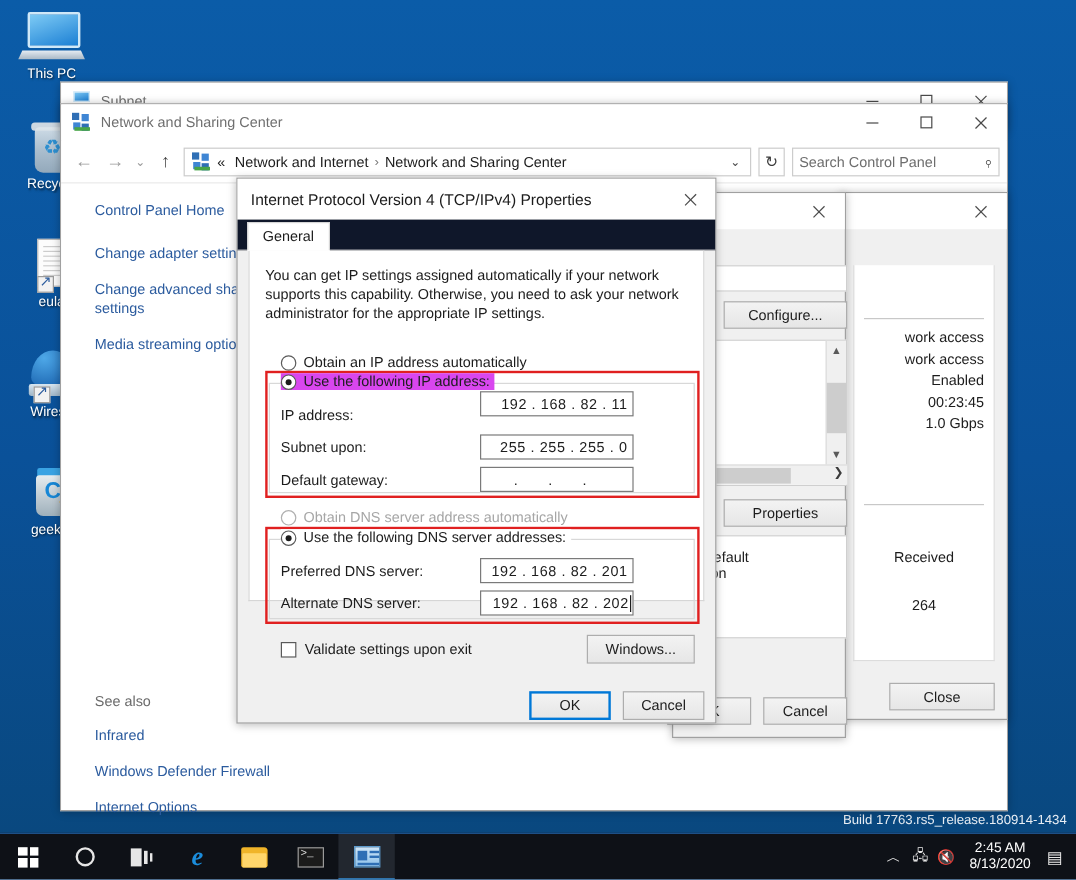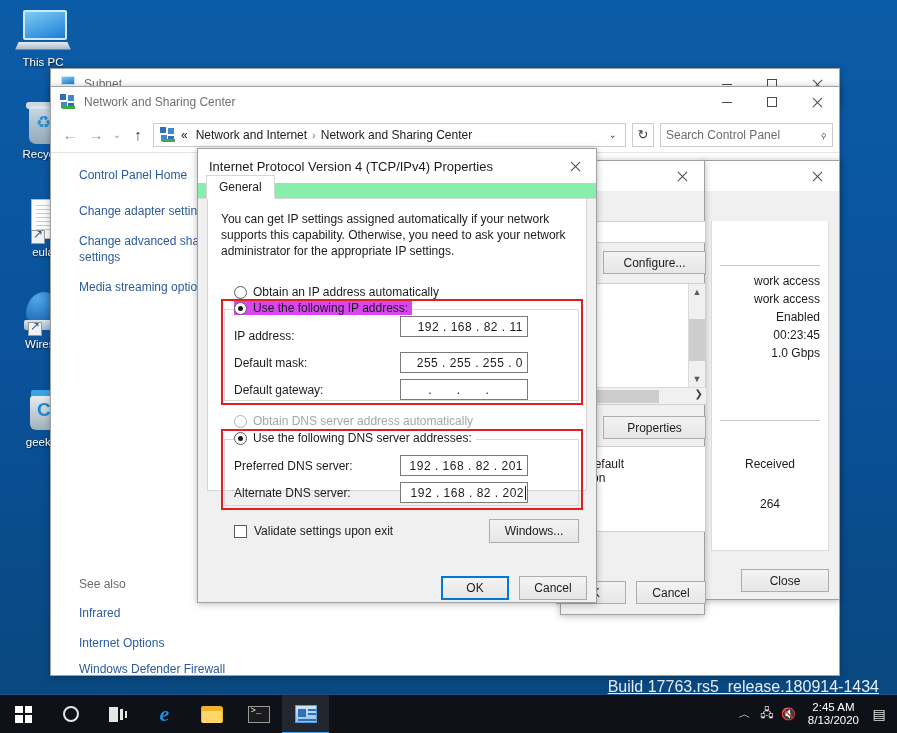--- a/index.html
+++ b/index.html
@@ -76,22 +76,22 @@
      clip-path: polygon(50% 0,61% 35%,100% 35%,68% 57%,79% 100%,50% 72%,21% 100%,32% 57%,0 35%,39% 35%); }
 
   
   #eval-text {
     position: absolute; right: 0; top: 205px; width: 200px;
     color: #ffffff; font-size: 12.5px; line-height: 16.5px;
     overflow: hidden; white-space: nowrap;
   }
   #eval-text p { margin: 0 0 15px 0; }
   #build-text {
-    position: absolute; right: 18px; top: 678px;
-    color: #e8eef4; font-size: 16px; text-decoration: underline;
+    position: absolute; right: 8px; top: 678px;
+    color: #e8eef4; font-size: 11px;
   }
 
   
   .win {
     position: absolute; background: #ffffff;
     border: 1px solid #a0a0a0;
     box-shadow: 0 1px 7px rgba(0,0,0,.28);
   }
   .titlebar { height: 30px; display: flex; align-items: center; background: #ffffff; }
   .titlebar .ticon { width: 16px; height: 16px; margin: 0 8px 0 9px; flex: none; position: relative; }
@@ -165,22 +165,22 @@
   }
   .btn.default { border: 2px solid #0078d7; }
   .scrollbar { position:absolute; width:17px; background:#f0f0f0; border-left:1px solid #dcdcdc; }
   .scroll-arrow { height:17px; text-align:center; font-size:9px; color:#5a5a5a; line-height:17px; }
   .scroll-thumb { background:#cdcdcd; }
 
   
   #tcp-dlg { left: 197px; top: 148px; width: 400px; height: 455px; background: #f0f0f0; }
   #tcp-title { height: 34px; display:flex; align-items:center; padding-left: 11px; background:#fff; }
   #tcp-title .t { font-size: 13px; color: #1b1b1b; flex:1; }
-  #tcp-tabstrip { height: 16px; padding-left: 8px; display:flex; align-items:flex-end;
-                  border-bottom: 1px solid #d6d6d6; background:#86efac; }
+  #tcp-tabstrip { height: 26px; padding-left: 8px; display:flex; align-items:flex-end;
+                  border-bottom: 1px solid #d6d6d6; background:#0f172a; }
   .tab { background:#fff; border:1px solid #d6d6d6; border-bottom: 1px solid #fff;
          font-size: 12px; color:#1c1c1c; padding: 4px 12px 4px; position: relative; top: 1px; }
   #tcp-page { background: #fff; margin: 0 9px; height: 292px; border:1px solid #d6d6d6; border-top:none;
               position: relative; padding: 12px 13px 0; }
   .desc { font-size: 12px; color: #1c1c1c; line-height: 16px; }
   .radio-row { display:flex; align-items:center; font-size: 12px; color:#1c1c1c; }
   .radio { width:13px; height:13px; border-radius:50%; border:1px solid #5a5a5a; background:#fff;
            margin-right: 6px; flex:none; position:relative; }
   .radio.on:after { content:""; position:absolute; left:3px; top:3px; width:5px; height:5px;
                     border-radius:50%; background:#1c1c1c; }
@@ -386,22 +386,22 @@
       <div class="side-link">Control Panel Home</div>
       <div style="height:6px"></div>
       <div class="side-link">Change adapter setting</div>
       <div class="side-link" style="margin-bottom:0">Change advanced shari</div>
       <div class="side-link">settings</div>
       <div class="side-link">Media streaming optio</div>
 
       <div style="height:268px"></div>
       <div class="side-head">See also</div>
       <div class="side-link" style="">Infrared</div>
+      <div class="side-link">Windows Defender Firewall</div>
       <div class="side-link" style="margin-bottom:10px">Internet Options</div>
-      <div class="side-link">Windows Defender Firewall</div>
     </div>
     <div id="cp-main"></div>
   </div>
 </div>
 
 <div class="win" id="status-dlg">
   <div class="titlebar" style="background:#fff;">
     <span class="ttext"></span>
     <span class="wbtns">
       <span class="wbtn">
@@ -492,21 +492,21 @@
     <div class="redbox" style="left:13px; top:100px; width:362px; height:106px;"></div>
 
     <div class="radio-row" style="position:absolute; left:26px; top:102px; background:#d946ef; padding-right:4px;">
       <span class="radio on"></span>
       <span>Use the following IP address:</span>
     </div>
 
     <div class="fld-label" style="left:26px; top:130px;">IP address:</div>
     <div class="ipbox" style="left:192px; top:117px; width:128px;">192 . 168 . 82 . 11</div>
 
-    <div class="fld-label" style="left:26px; top:157px;">Default mask:</div>
+    <div class="fld-label" style="left:26px; top:157px;">Subnet upon:</div>
     <div class="ipbox" style="left:192px; top:153px; width:128px;">255 . 255 . 255 .  0</div>
 
     <div class="fld-label" style="left:26px; top:184px;">Default gateway:</div>
     <div class="ipbox" style="left:192px; top:180px; width:128px; justify-content:center; letter-spacing:11px; padding-right:0;">.    .    .</div>
 
     <div class="radio-row dim" style="position:absolute; left:26px; top:215px;">
       <span class="radio dim"></span>
       <span>Obtain DNS server address automatically</span>
     </div>
 

